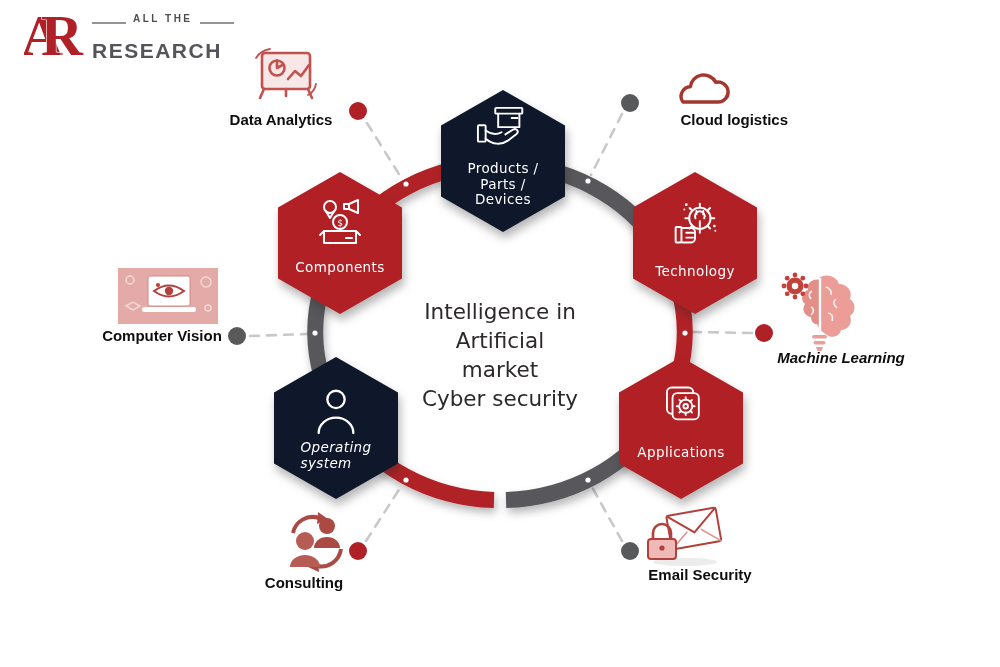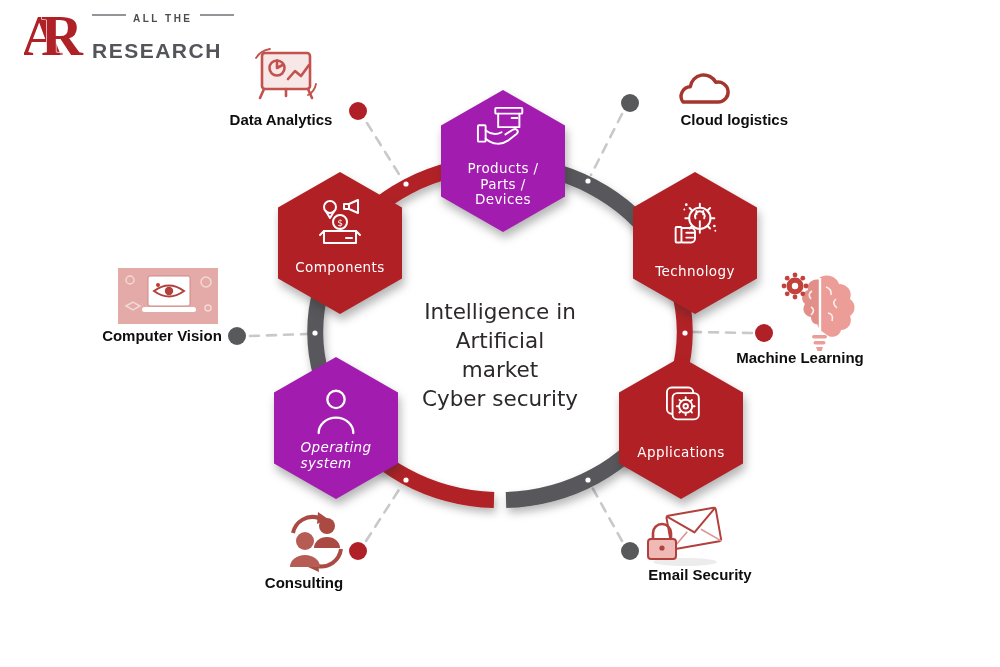--- a/index.html
+++ b/index.html
@@ -1,34 +1,34 @@
 <!DOCTYPE html>
 <html><head>
 <meta charset="utf-8">
 <style>
   html,body{margin:0;padding:0;background:#fff;}
   .stage{position:relative;width:1000px;height:667px;background:#ffffff;overflow:hidden;
          font-family:"DejaVu Sans",sans-serif;}
   
   .logo{position:absolute;left:24px;top:8px;display:flex;align-items:flex-start;gap:8px;}
   .logo-text{margin-top:6px;}
-  .logo-top{display:flex;align-items:flex-start;gap:7px;font:700 10px/1 "Liberation Sans",sans-serif;
+  .logo-top{display:flex;align-items:flex-end;gap:7px;font:700 10px/1 "Liberation Sans",sans-serif;
             letter-spacing:2.5px;color:#4d4d4f;}
   .rule{width:34px;height:2px;background:#939598;}
   .logo-bottom{font:700 21px/1.1 "Liberation Sans",sans-serif;letter-spacing:1.5px;color:#54555a;margin-top:15px;}
   
   .overlay{position:absolute;left:0;top:0;}
   
   .hex-wrap{position:absolute;width:124px;height:142px;
             filter:drop-shadow(2px 6px 5px rgba(40,40,40,.35));}
   .hex{width:100%;height:100%;
        clip-path:polygon(50% 0,100% 25%,100% 75%,50% 100%,0 75%,0 25%);
        display:flex;flex-direction:column;align-items:center;color:#fff;}
   .hex-red{background:#b12025;}
-  .hex-gray{background:#a21caf;}
+  .hex-gray{background:#0f172a;}
   .hex-icon{flex:0 0 auto;}
   .hex-label{font:400 13.5px/1.16 "DejaVu Sans",sans-serif;letter-spacing:.4px;text-align:center;}
   .hex-label .inner-left{display:inline-block;text-align:left;}
   #hex-products{left:441px;top:90px;}
   #hex-technology{left:600px;top:172px;padding-left:33px;}
   #hex-components{left:278px;top:172px;}
   #hex-operating{left:274px;top:357px;}
   #hex-applications{left:601px;top:357px;margin-left:18px;}
   #hex-products .hex-icon{margin-top:14px;}
   #hex-technology .hex-icon,#hex-components .hex-icon,#hex-applications .hex-icon{margin-top:24px;}
@@ -39,21 +39,21 @@
   
   .center-title{position:absolute;left:340px;top:297px;width:320px;text-align:center;
                 font:400 21.5px/29px "DejaVu Sans",sans-serif;color:#2d292b;}
   
   .sat-icon{position:absolute;}
   .sat-label{position:absolute;width:170px;text-align:center;
              font:700 15px/1.2 "Liberation Sans",sans-serif;color:#0e0e0e;}
   #lbl-data-analytics{left:196px;top:111px;}
   #lbl-cloud-logistics{left:618px;top:111px;text-align:right;}
   #lbl-computer-vision{left:77px;top:327px;}
-  #lbl-machine-learning{left:715px;top:349px;}
+  #lbl-machine-learning{left:756px;top:349px;font-style:italic;}
   #lbl-consulting{left:219px;top:574px;}
   #lbl-email-security{left:615px;top:566px;}
   #ic-data-analytics{left:250px;top:46px;}
   #ic-cloud-logistics{left:663px;top:56px;}
   #ic-computer-vision{left:118px;top:268px;}
   #ic-machine-learning{left:778px;top:271px;}
   #ic-consulting{left:281px;top:509px;}
   #ic-email-security{left:641px;top:502px;}
 </style>
 </head>

